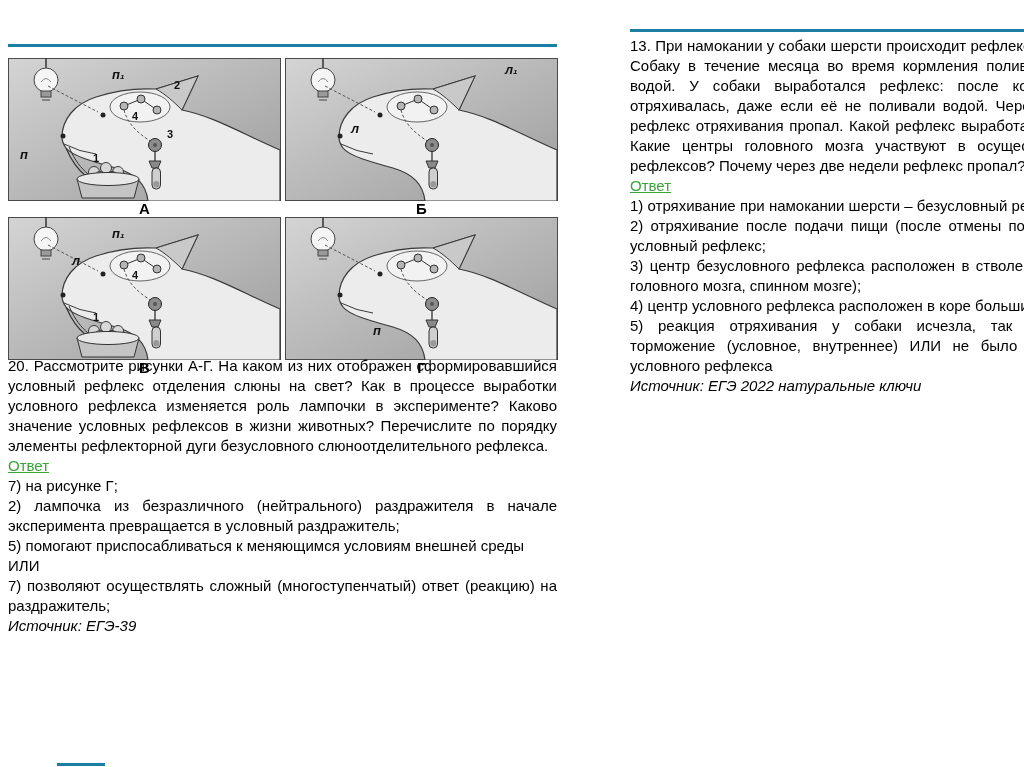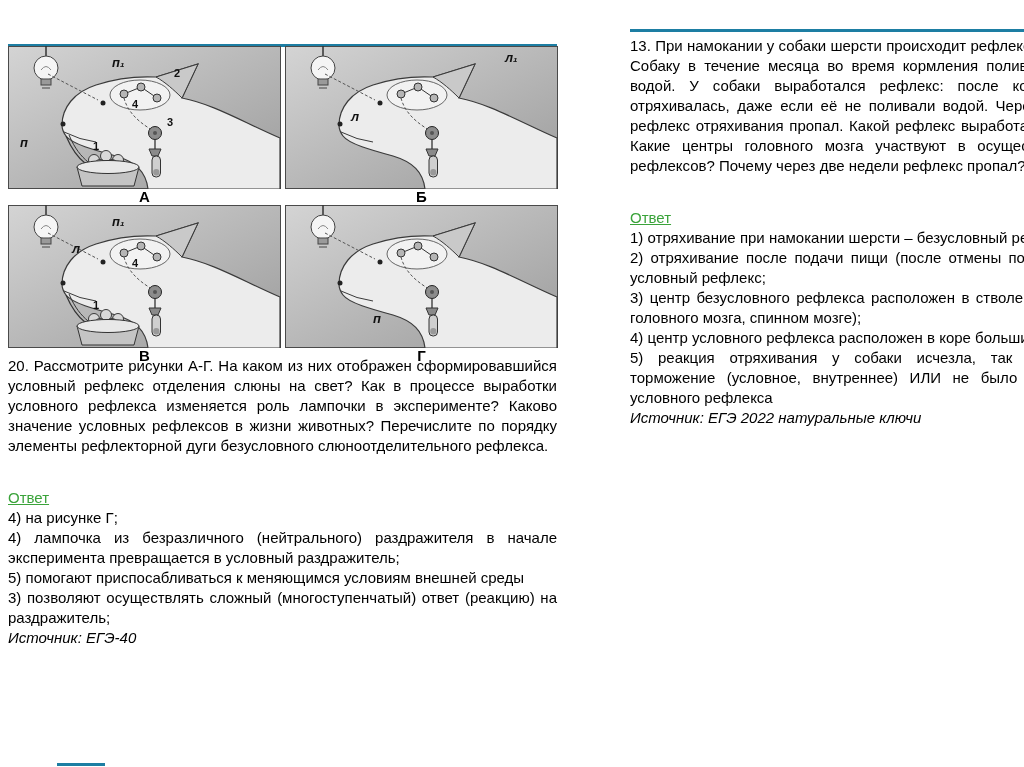--- a/index.html
+++ b/index.html
@@ -6,25 +6,25 @@
   body{
     width:1024px;height:767px;position:relative;overflow:hidden;
     background:#ffffff;color:#000;
     font-family:"Liberation Sans",sans-serif;
   }
   .rule{position:absolute;height:3px;background:var(--accent,#1d7ea3);}
   .col{position:absolute;font-size:15px;line-height:20px;text-align:justify;}
   .col p{margin:0;}
   .answer-link{
     color:var(--green,#3aa33a);text-decoration:underline;cursor:pointer;
-    display:inline-block;text-align:center;margin-top:32px;
+    display:inline-block;text-align:center;
   }
   .source{font-style:italic;}
   .panels{
-    position:absolute;left:8px;top:46px;width:550px;
+    position:absolute;left:8px;top:58px;width:550px;
     display:grid;grid-template-columns:273px 273px;column-gap:4px;row-gap:0;
   }
   .panel{width:273px;height:143px;display:block;}
   .panel-letter{
     height:16px;line-height:16px;text-align:center;
     font-size:15px;font-weight:bold;
   }
   .lbl{font:italic bold 13px "Liberation Sans",sans-serif;fill:#111;}
   .lbl-num{font:bold 11px "Liberation Sans",sans-serif;fill:#111;}
 </style>
@@ -133,25 +133,26 @@
     <text class="lbl" x="88" y="118">п</text>
   </svg>
 
   <div class="panel-letter">В</div>
   <div class="panel-letter">Г</div>
 </div>
 
 <div class="col" style="left:8px;top:356px;width:549px;">
   <p>20. Рассмотрите рисунки А-Г. На каком из них отображен сформировавшийся условный рефлекс отделения слюны на свет? Как в процессе выработки условного рефлекса изменяется роль лампочки в эксперименте? Каково значение условных рефлексов в жизни животных? Перечислите по порядку элементы рефлекторной дуги безусловного слюноотделительного рефлекса.</p>
   <p><a class="answer-link">Ответ</a></p>
-  <p>4) на рисунке Г;</p>
-  <p>4) лампочка из безразличного (нейтрального) раздражителя в начале эксперимента превращается в условный раздражитель;</p>
+  <p>7) на рисунке Г;</p>
+  <p>2) лампочка из безразличного (нейтрального) раздражителя в начале эксперимента превращается в условный раздражитель;</p>
   <p>5) помогают приспосабливаться к меняющимся условиям внешней среды</p>
-  <p>3) позволяют осуществлять сложный (многоступенчатый) ответ (реакцию) на раздражитель;</p>
-  <p class="source">Источник: ЕГЭ-40</p>
+  <p>ИЛИ</p>
+  <p>7) позволяют осуществлять сложный (многоступенчатый) ответ (реакцию) на раздражитель;</p>
+  <p class="source">Источник: ЕГЭ-39</p>
 </div>
 
 <div class="col" style="left:630px;top:36px;width:497px;">
   <p>13. При намокании у собаки шерсти происходит рефлекс отряхивания. Собаку в течение месяца во время кормления поливали холодной водой. У собаки выработался рефлекс: после кормления она отряхивалась, даже если её не поливали водой. Через две недели рефлекс отряхивания пропал. Какой рефлекс выработался у собаки? Какие центры головного мозга участвуют в осуществлении этих рефлексов? Почему через две недели рефлекс пропал?</p>
   <p><a class="answer-link">Ответ</a></p>
   <p>1) отряхивание при намокании шерсти – безусловный рефлекс;</p>
   <p>2) отряхивание после подачи пищи (после отмены полива водой) – условный рефлекс;</p>
   <p>3) центр безусловного рефлекса расположен в стволе мозга (стволе головного мозга, спинном мозге);</p>
   <p>4) центр условного рефлекса расположен в коре больших полушарий;</p>
   <p>5) реакция отряхивания у собаки исчезла, так как возникло торможение (условное, внутреннее) ИЛИ не было подкрепления условного рефлекса</p>

